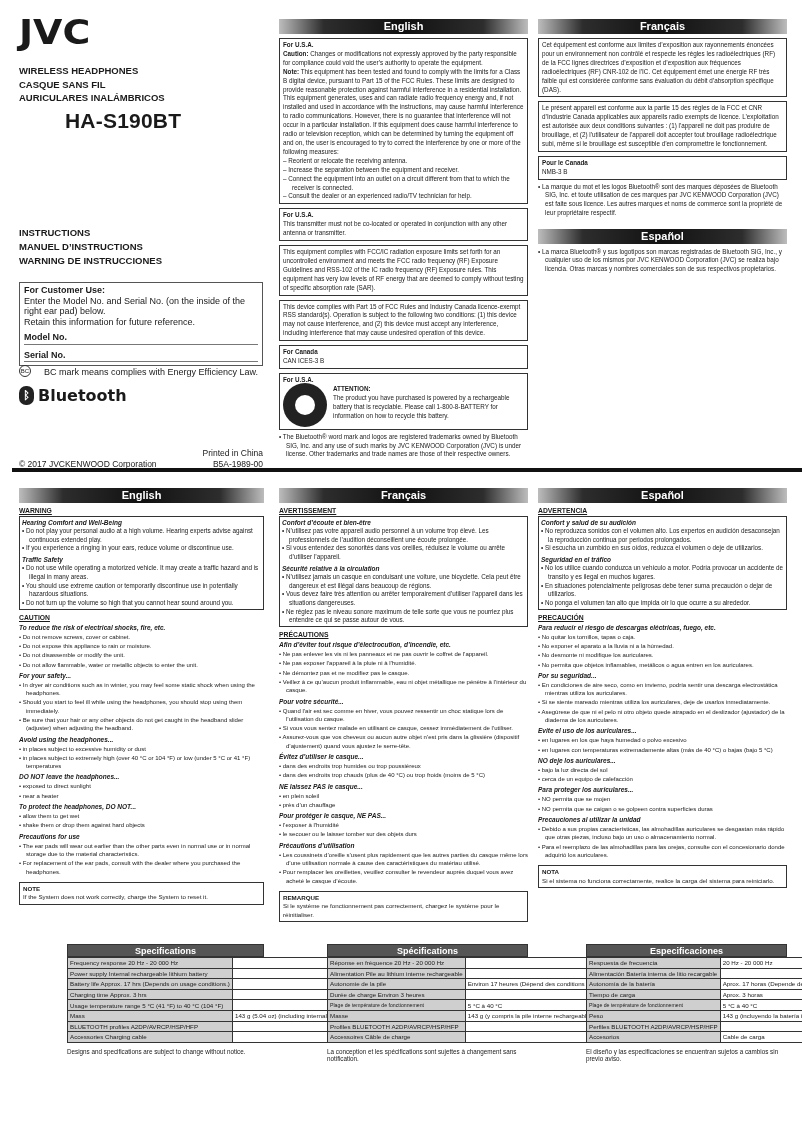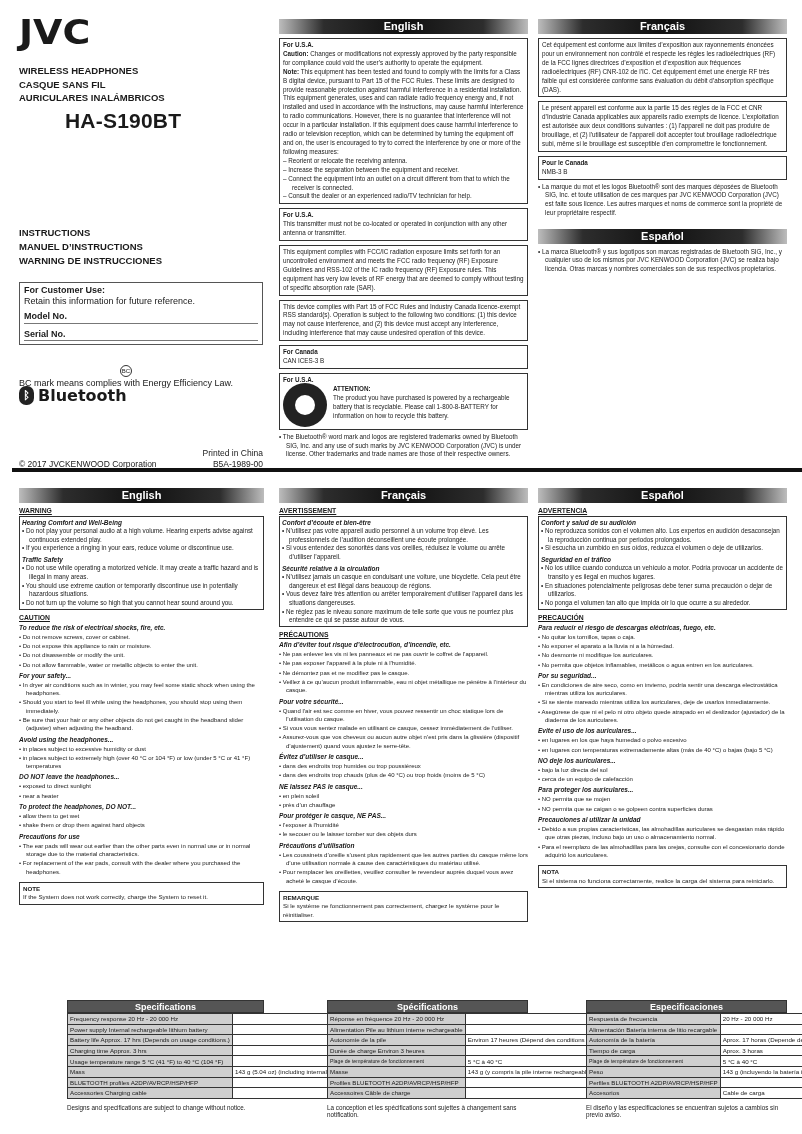--- a/index.html
+++ b/index.html
@@ -9,21 +9,21 @@
 
   
   .cover { position: absolute; left: 19px; top: 16px; width: 244px; }
   .logo { font-family: "DejaVu Sans", sans-serif; font-weight: 900; font-size: 33px; letter-spacing: 0px; line-height: 34px; transform: scaleX(1.15); transform-origin: left; }
   .subtitles { margin-top: 14px; font-weight: bold; font-size: 9.5px; line-height: 13.5px; }
   .model { font-weight: bold; font-size: 21px; margin-top: 4px; letter-spacing: 0.2px; margin-left: 46px; }
   .instr { position: absolute; top: 210px; left: 0; font-weight: bold; font-size: 9.5px; line-height: 14px; }
   .custbox { position: absolute; top: 266px; left: 0; width: 244px; border: 1px solid #555; padding: 2px 4px 3px 4px; font-size: 9px; line-height: 10.5px; }
   .custbox .h { font-weight: bold; }
   .custbox .line { border-bottom: 1px solid #777; font-weight: bold; padding-top: 5px; padding-bottom: 1px; }
-  .bc { position: absolute; top: 349px; left: 0; font-size: 9px; display: flex; align-items: center; gap: 1px; flex-direction: column; }
+  .bc { position: absolute; top: 349px; left: 0; font-size: 9px; display: flex; align-items: flex-end; gap: 13px; }
   .bc .circ { width: 12px; height: 12px; border: 1px solid #333; border-radius: 50%; font-size: 6px; display: flex; align-items: center; justify-content: center; }
   .bt { position: absolute; top: 370px; left: 0; display: flex; align-items: center; gap: 4px; font-weight: bold; font-size: 16px; font-family: "DejaVu Sans", sans-serif; }
   .bt .btico { width: 15px; height: 19px; background: #222; border-radius: 7px; color: #fff; font-size: 11px; display: flex; align-items: center; justify-content: center; }
   .printed { position: absolute; top: 432px; right: 0; text-align: right; font-size: 8.5px; line-height: 11px; }
   .copyright { position: absolute; top: 443px; left: 0; font-size: 8.5px; text-align: center; }
 
   
   .hdr { height: 15px; background: linear-gradient(to right, #bdbdbd 0%, #2d2d2d 18%, #111 50%, #2d2d2d 82%, #bdbdbd 100%); color: #fff; font-weight: bold; text-align: center; font-size: 11px; line-height: 15px; }
 
   
@@ -40,21 +40,21 @@
 
   
   .sub { font-weight: bold; text-decoration: underline; font-size: 6.8px; margin: 4px 0 2px 0; }
   .wbox { border: 1px solid #333; padding: 1px 2px; font-size: 6.6px; line-height: 9.2px; }
   .it { font-weight: bold; font-style: italic; font-size: 6.5px; line-height: 9px; margin-top: 2px; }
   .sm { font-size: 6px; line-height: 8.3px; padding-left: 7px; text-indent: -7px; margin-top: 1px; }
   .note { border: 1px solid #333; padding: 2px 3px; font-size: 6.2px; line-height: 8.4px; margin-top: 6px; }
   .note b { font-weight: bold; }
 
   
-  .spec { position: absolute; top: 1000px; padding-left: 48px; }
+  .spec { position: absolute; top: 944px; padding-left: 48px; }
   .spec .shdr { height: 13px; background: #555; color: #fff; font-weight: bold; text-align: center; font-size: 9px; line-height: 13px; border: 1px solid #333; }
   .spec table { border-collapse: collapse; width: 100%; font-size: 6.2px; }
   .spec td { border: 1px solid #333; height: 10.6px; padding: 0 2px; white-space: nowrap; overflow: visible; vertical-align: middle; }
   .spec td.k { background: #cfcfcf; }
   .spec .foot { font-size: 6.3px; margin-top: 5px; }
 </style>
 </head>
 <body>
 
 <div class="cover">
@@ -65,20 +65,21 @@
     <div>AURICULARES INALÁMBRICOS</div>
   </div>
   <div class="model">HA-S190BT</div>
   <div class="instr">
     <div>INSTRUCTIONS</div>
     <div>MANUEL D’INSTRUCTIONS</div>
     <div>WARNING DE INSTRUCCIONES</div>
   </div>
   <div class="custbox">
     <div class="h">For Customer Use:</div>
+    <div>Enter the Model No. and Serial No. (on the inside of the right ear pad) below.</div>
     <div>Retain this information for future reference.</div>
     <div class="line">Model No.</div>
     <div class="line">Serial No.</div>
   </div>
   <div class="bc">
     <span class="circ">BC</span>
     <span>BC mark means complies with Energy Efficiency Law.</span>
   </div>
   <div class="bt">
     <span class="btico">ᛒ</span>

